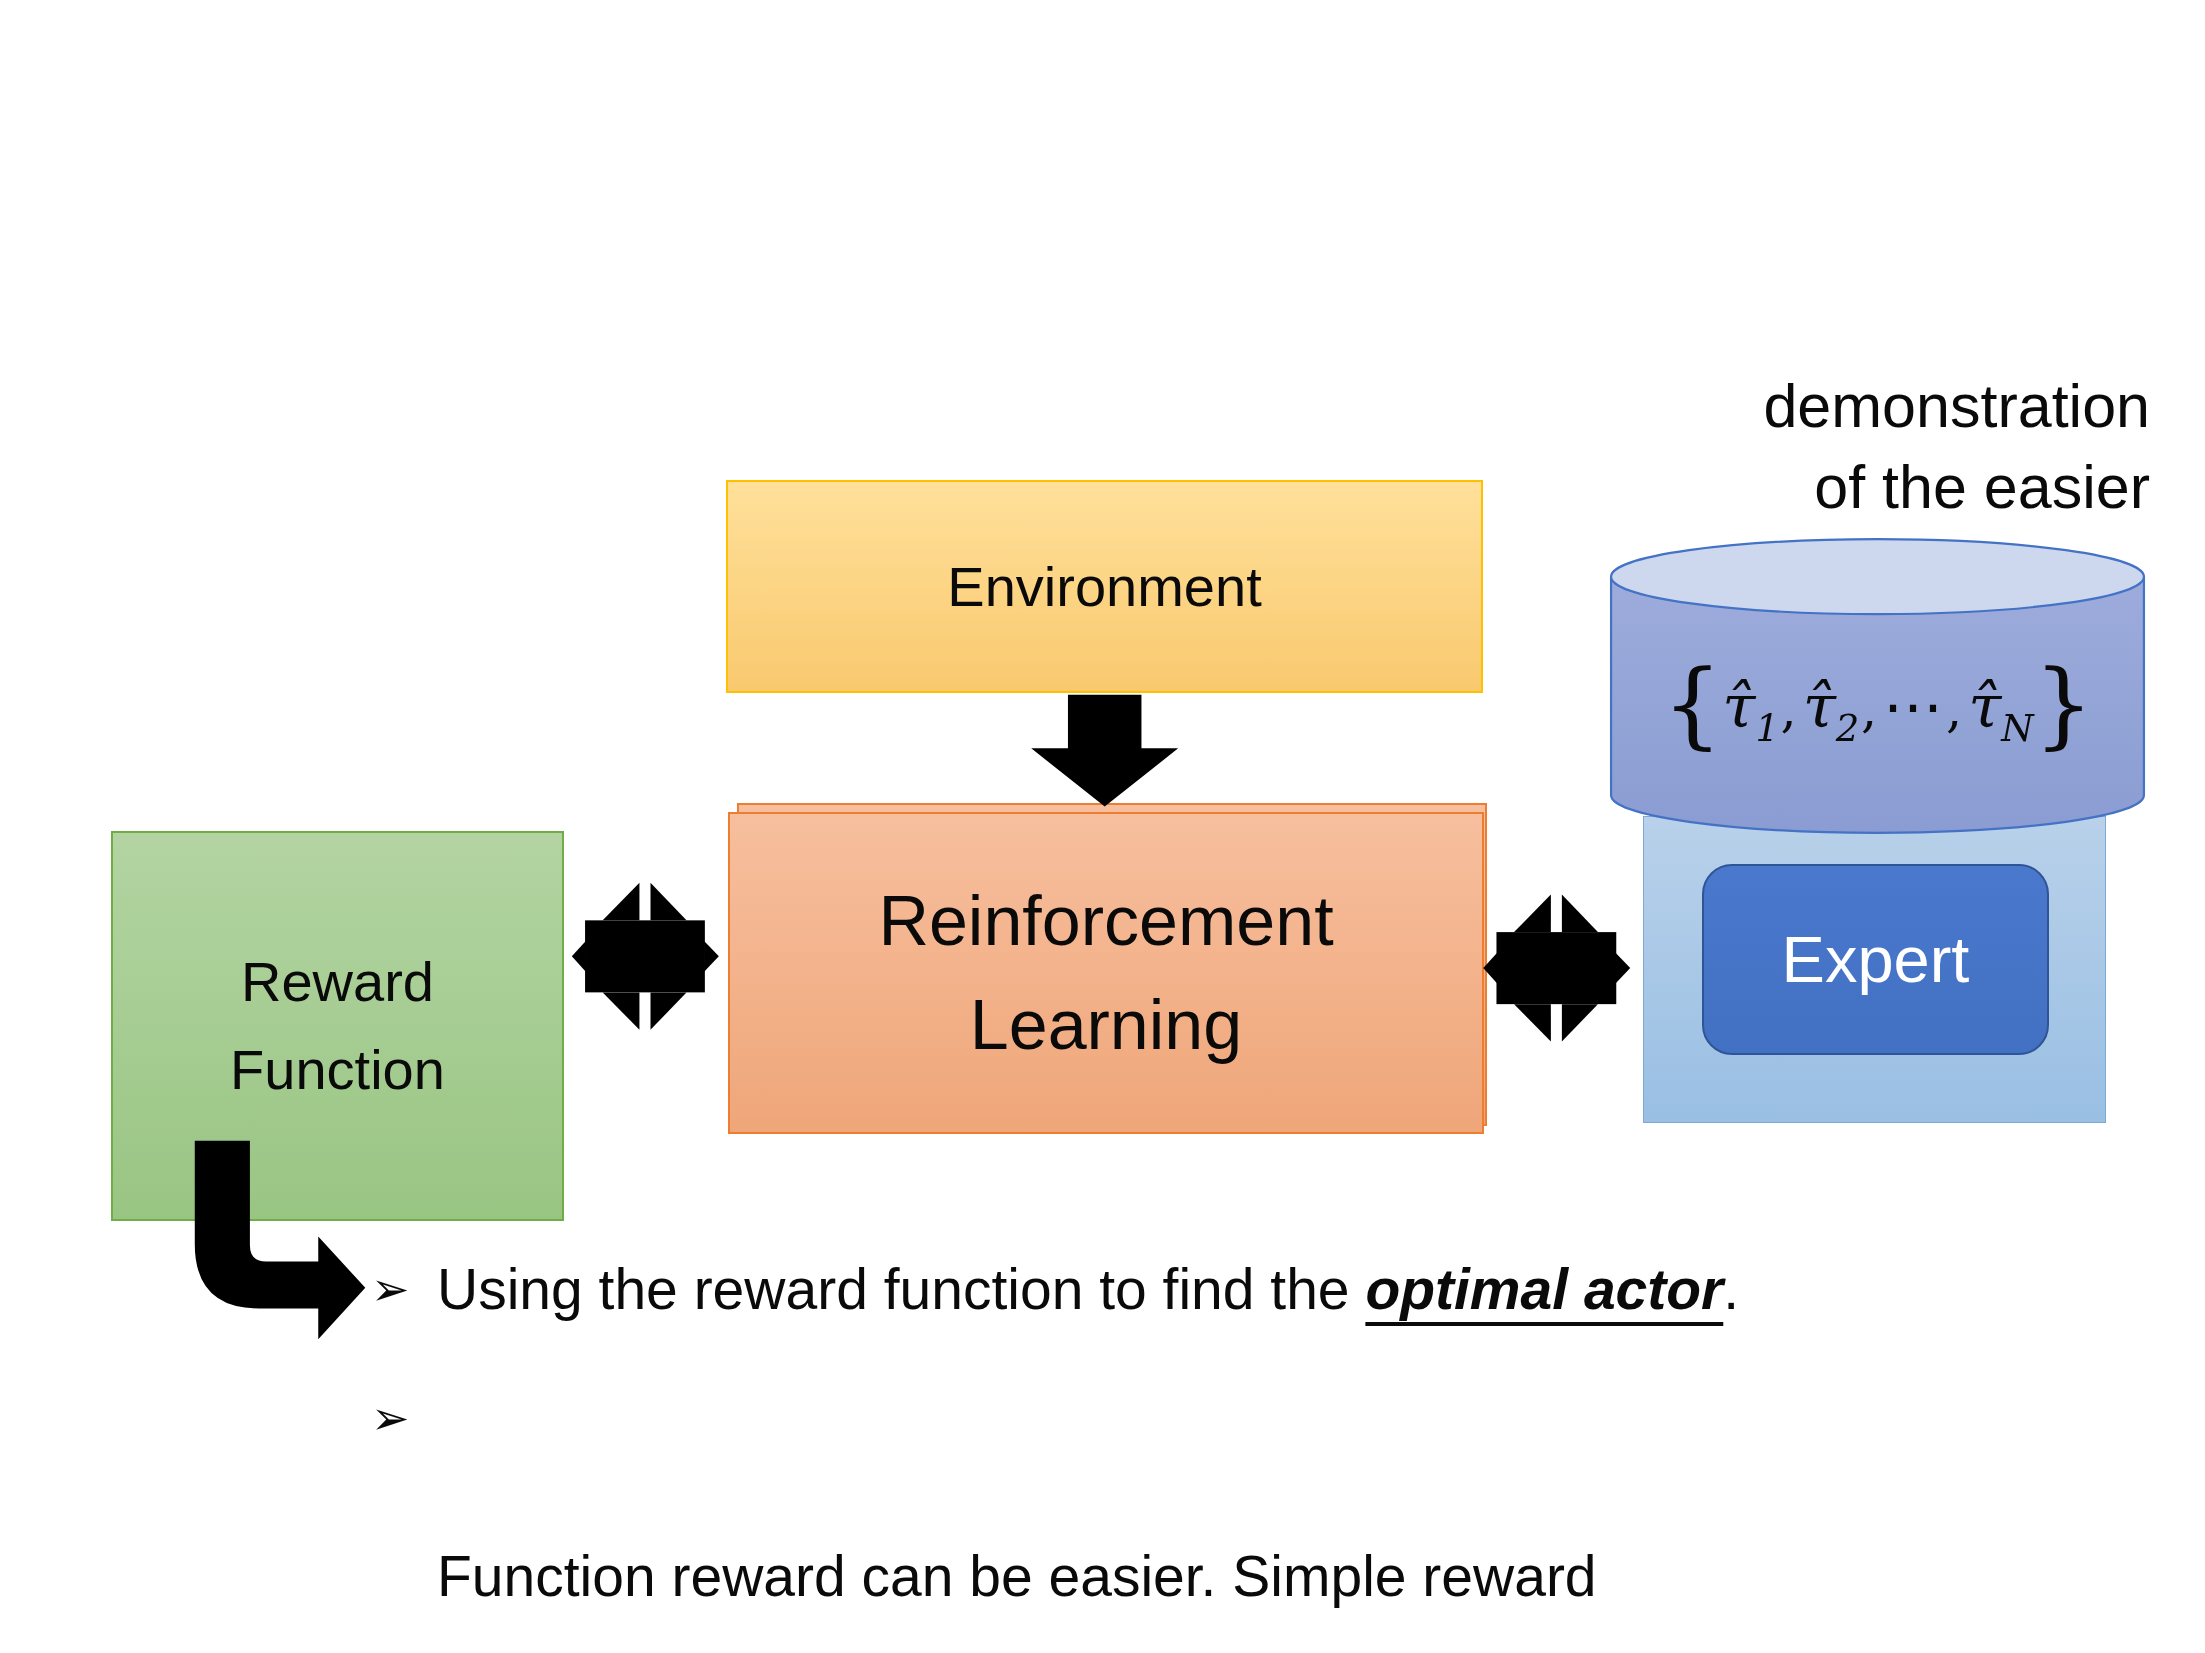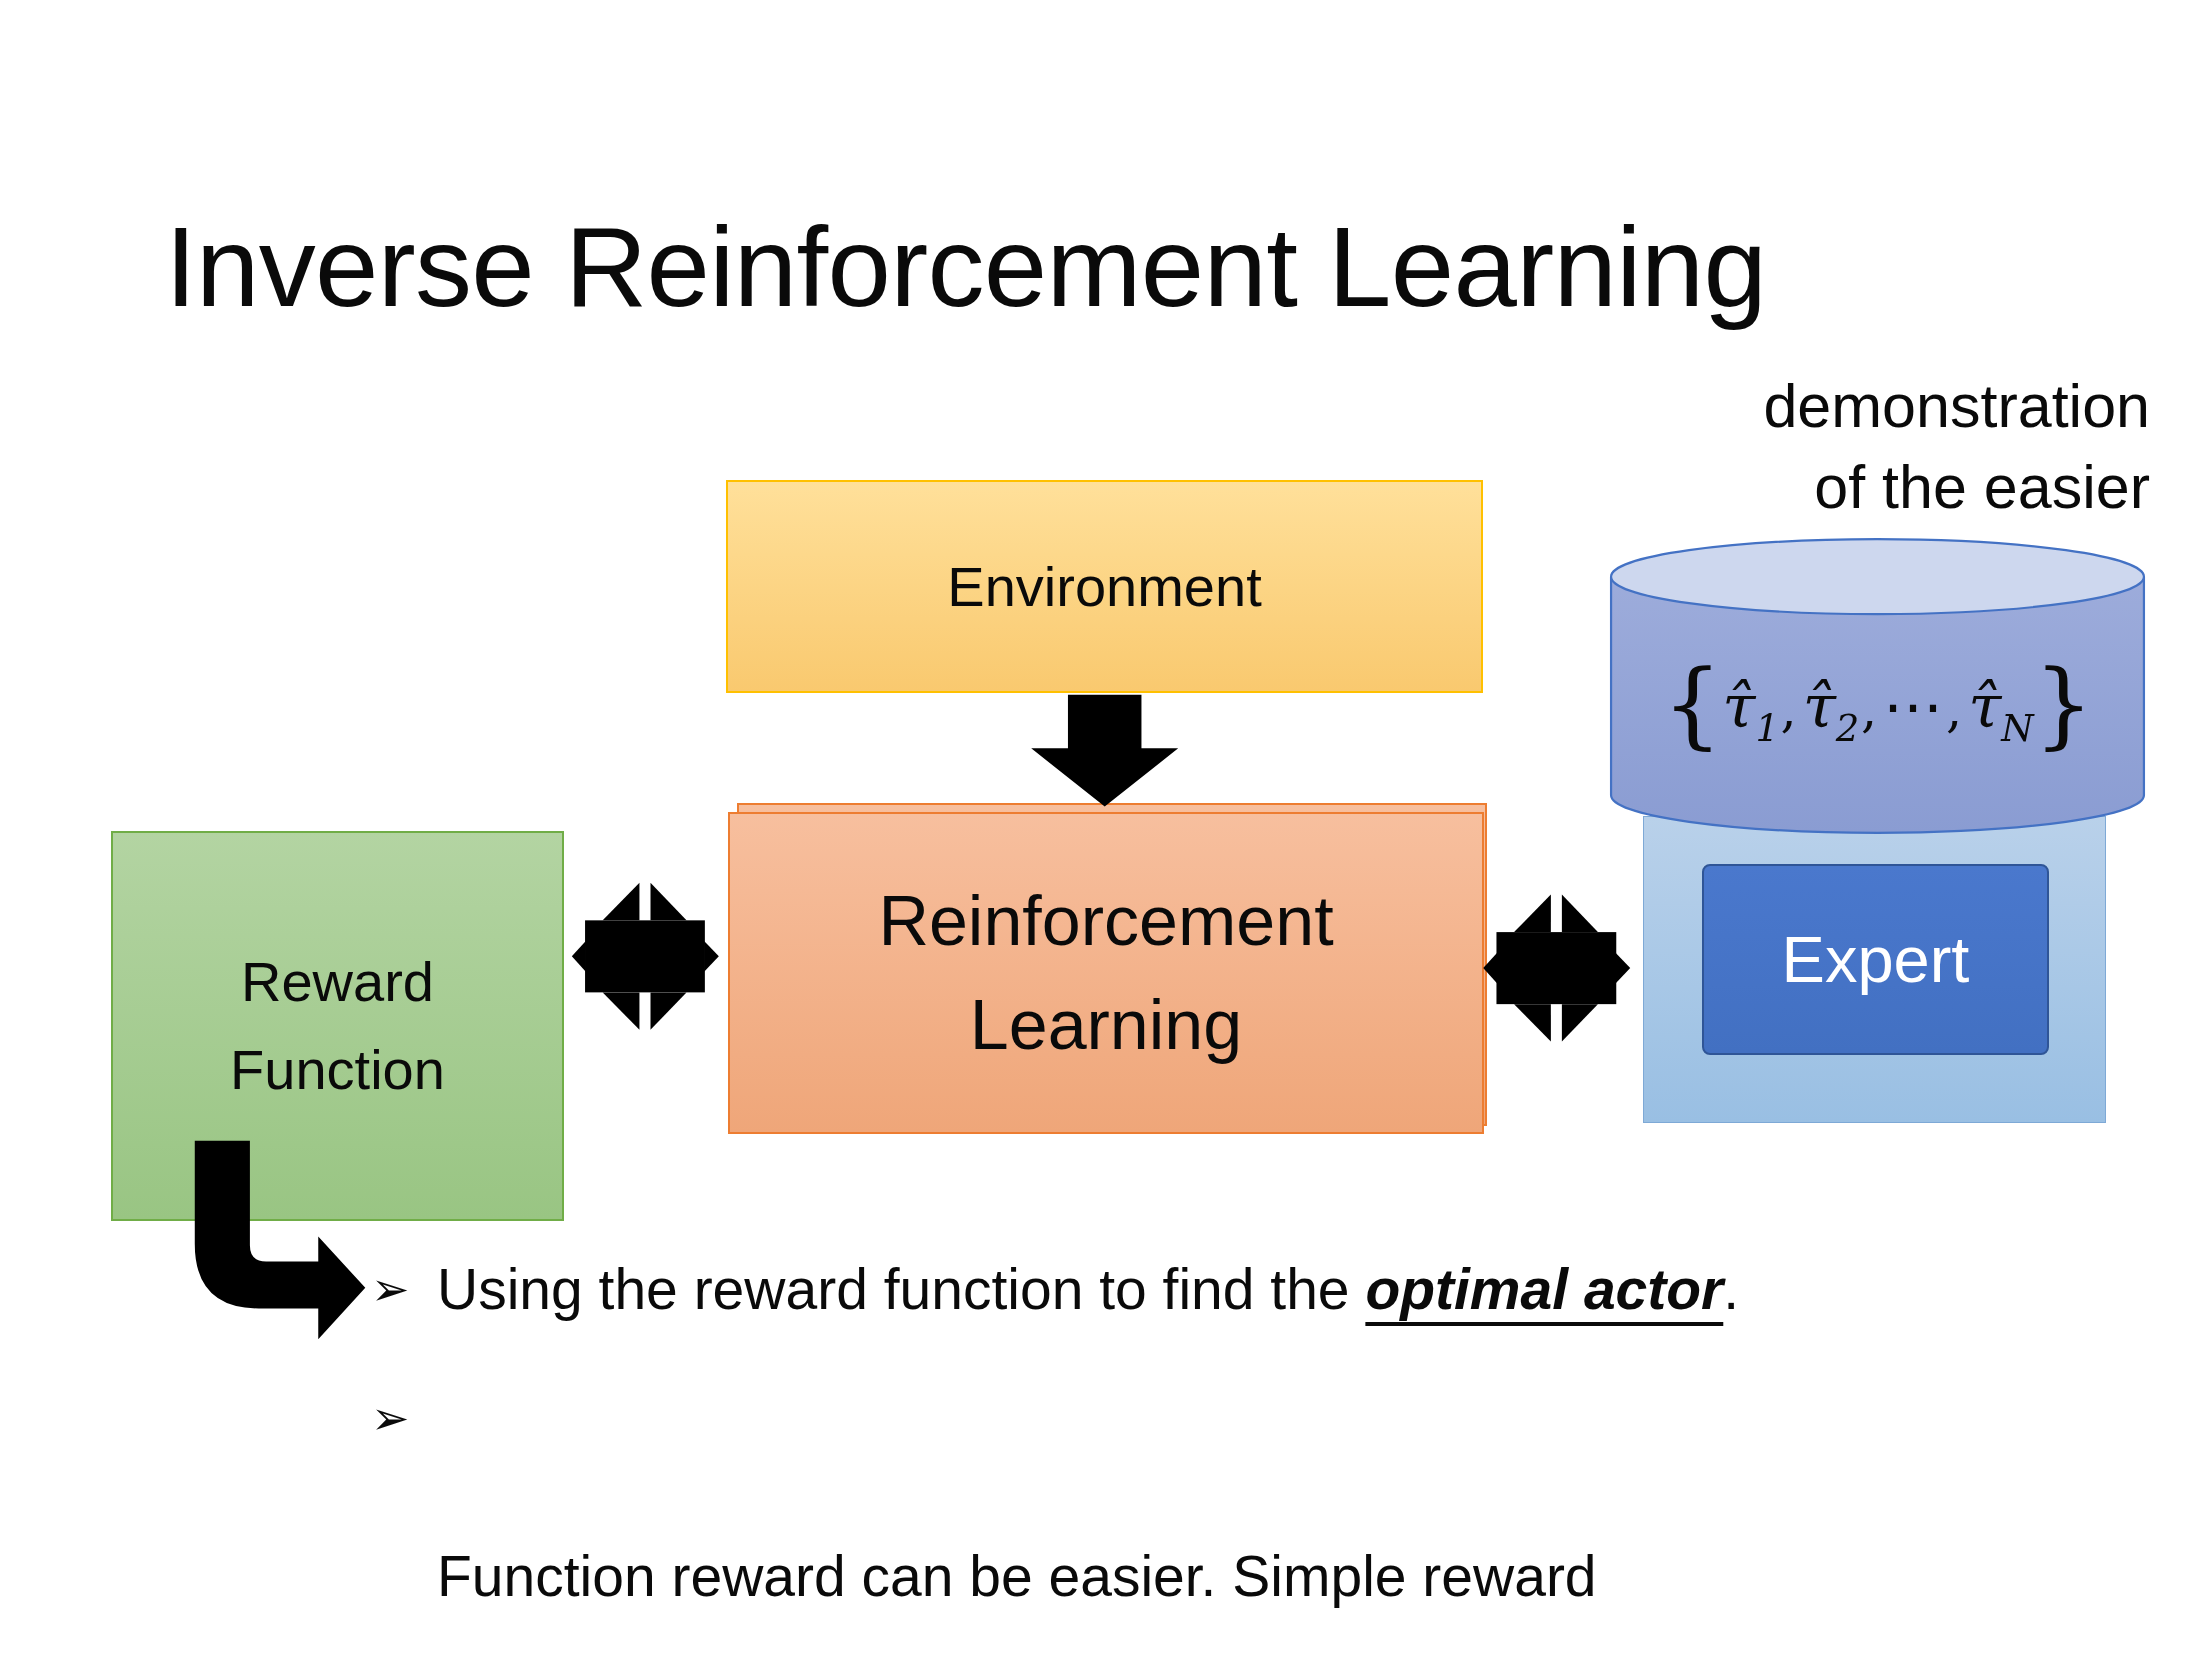--- a/index.html
+++ b/index.html
@@ -53,21 +53,21 @@
     position:absolute;left:1617px;top:653px;width:522px;z-index:4;
     text-align:center;line-height:103px;font-family:"DejaVu Serif",serif;
     white-space:nowrap;
   }
   .formula .brace{font-size:94px;vertical-align:-10.3px;}
   .formula .mi{font-size:60px;font-style:italic;}
   .formula .msub{font-size:37px;font-style:italic;vertical-align:-14.7px;}
   .formula .mo{font-size:51px;margin:0 5.9px 0 1.5px;}
   .formula .dots{font-size:60px;font-style:normal;letter-spacing:1.5px;}
   .expert-box{
-    left:1702px;top:864px;width:347px;height:191px;border-radius:8px;
+    left:1702px;top:864px;width:347px;height:191px;border-radius:30px;
     background:linear-gradient(180deg,var(--expert-fill-top),var(--expert-fill-bottom));
     border:2.2px solid var(--expert-border);
     color:var(--expert-text);font-size:65px;z-index:5;
   }
   .arrows-svg{position:absolute;left:0;top:0;z-index:6;pointer-events:none;}
   .bullet{
     position:absolute;display:flex;align-items:flex-start;
     font-size:57px;line-height:79px;
   }
   .bullet-1{left:371px;top:1250px;}
@@ -79,21 +79,20 @@
   .emphasis{
     font-weight:bold;font-style:italic;
     text-decoration:underline;text-decoration-thickness:4.4px;text-underline-offset:13.2px;
   }
 </style>
 </head>
 <body>
 
 <div class="slide">
 
-  <div class="title">Inverse Reinforcement Learning</div>
 
   <div class="demo-label">
     <div>demonstration</div>
     <div>of the easier</div>
   </div>
 
   <div class="box env-box">
     <span>Environment</span>
   </div>
 

